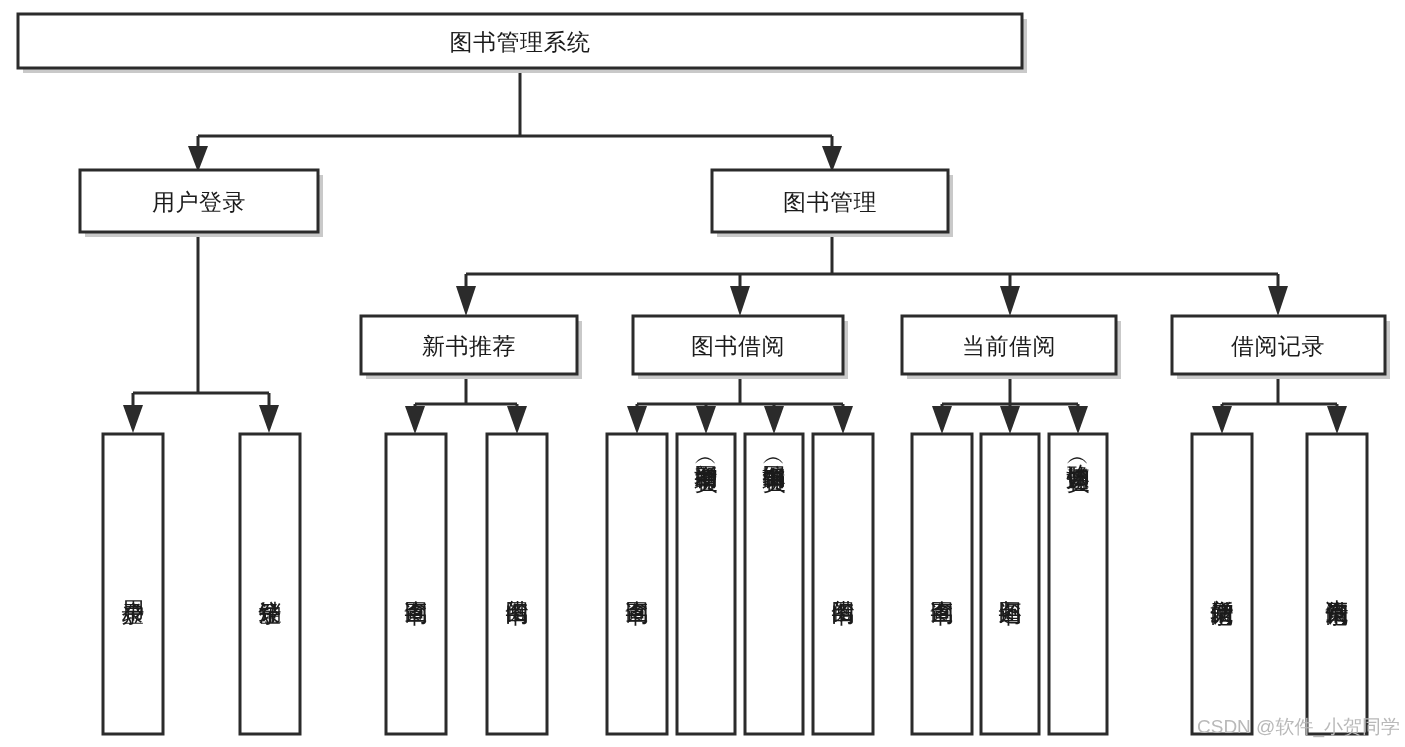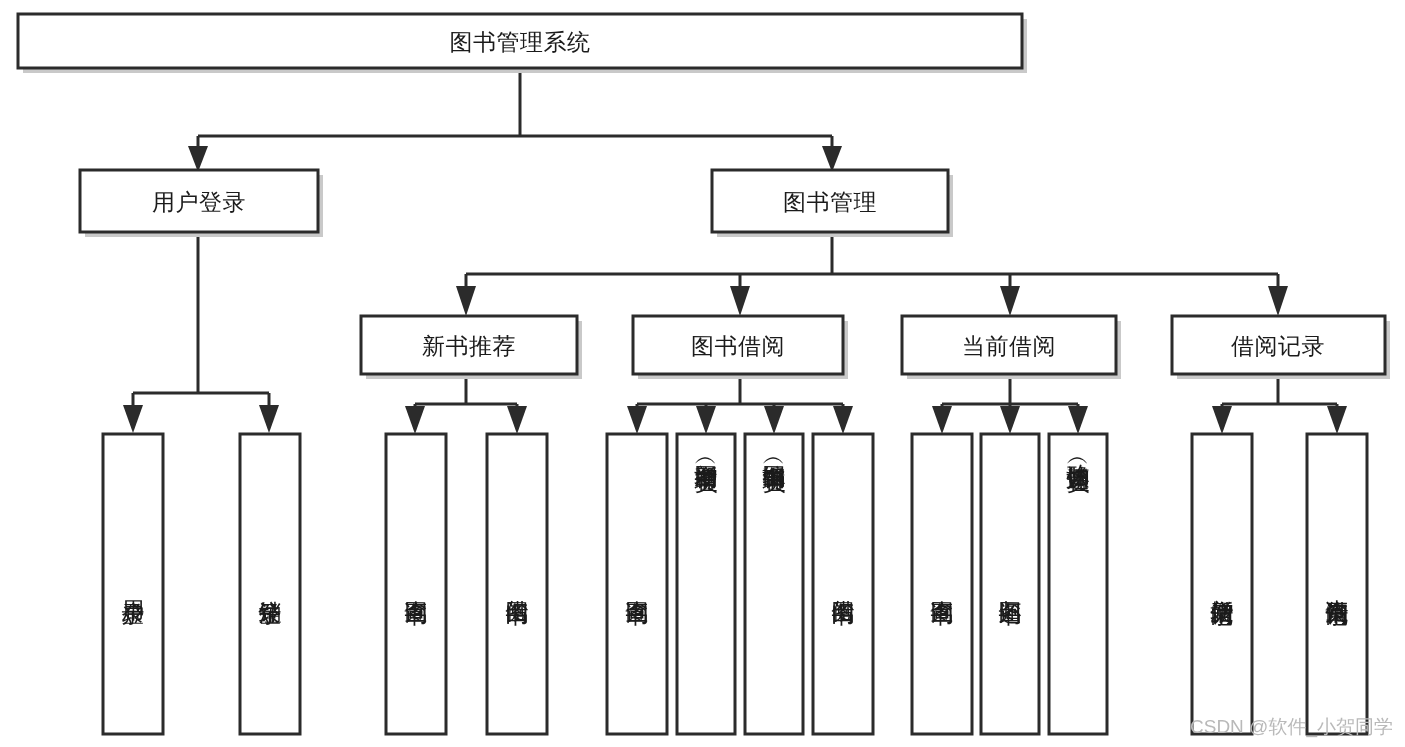--- a/index.html
+++ b/index.html
@@ -66,20 +66,21 @@
     pointer-events: none;
   }
   .watermark {
     position: absolute;
     font-family: "Liberation Sans", "DejaVu Sans", sans-serif;
     font-size: 19px;
     color: #b9b9b9;
     white-space: nowrap;
     left: 1190px;
     top: 714px;
+    padding-left: 7px;
   }
 </style>
 </head>
 <body>
 
 <div id="diagram-root">
 
   <svg width="1405" height="747" viewBox="0 0 1405 747">
 
     <g>

